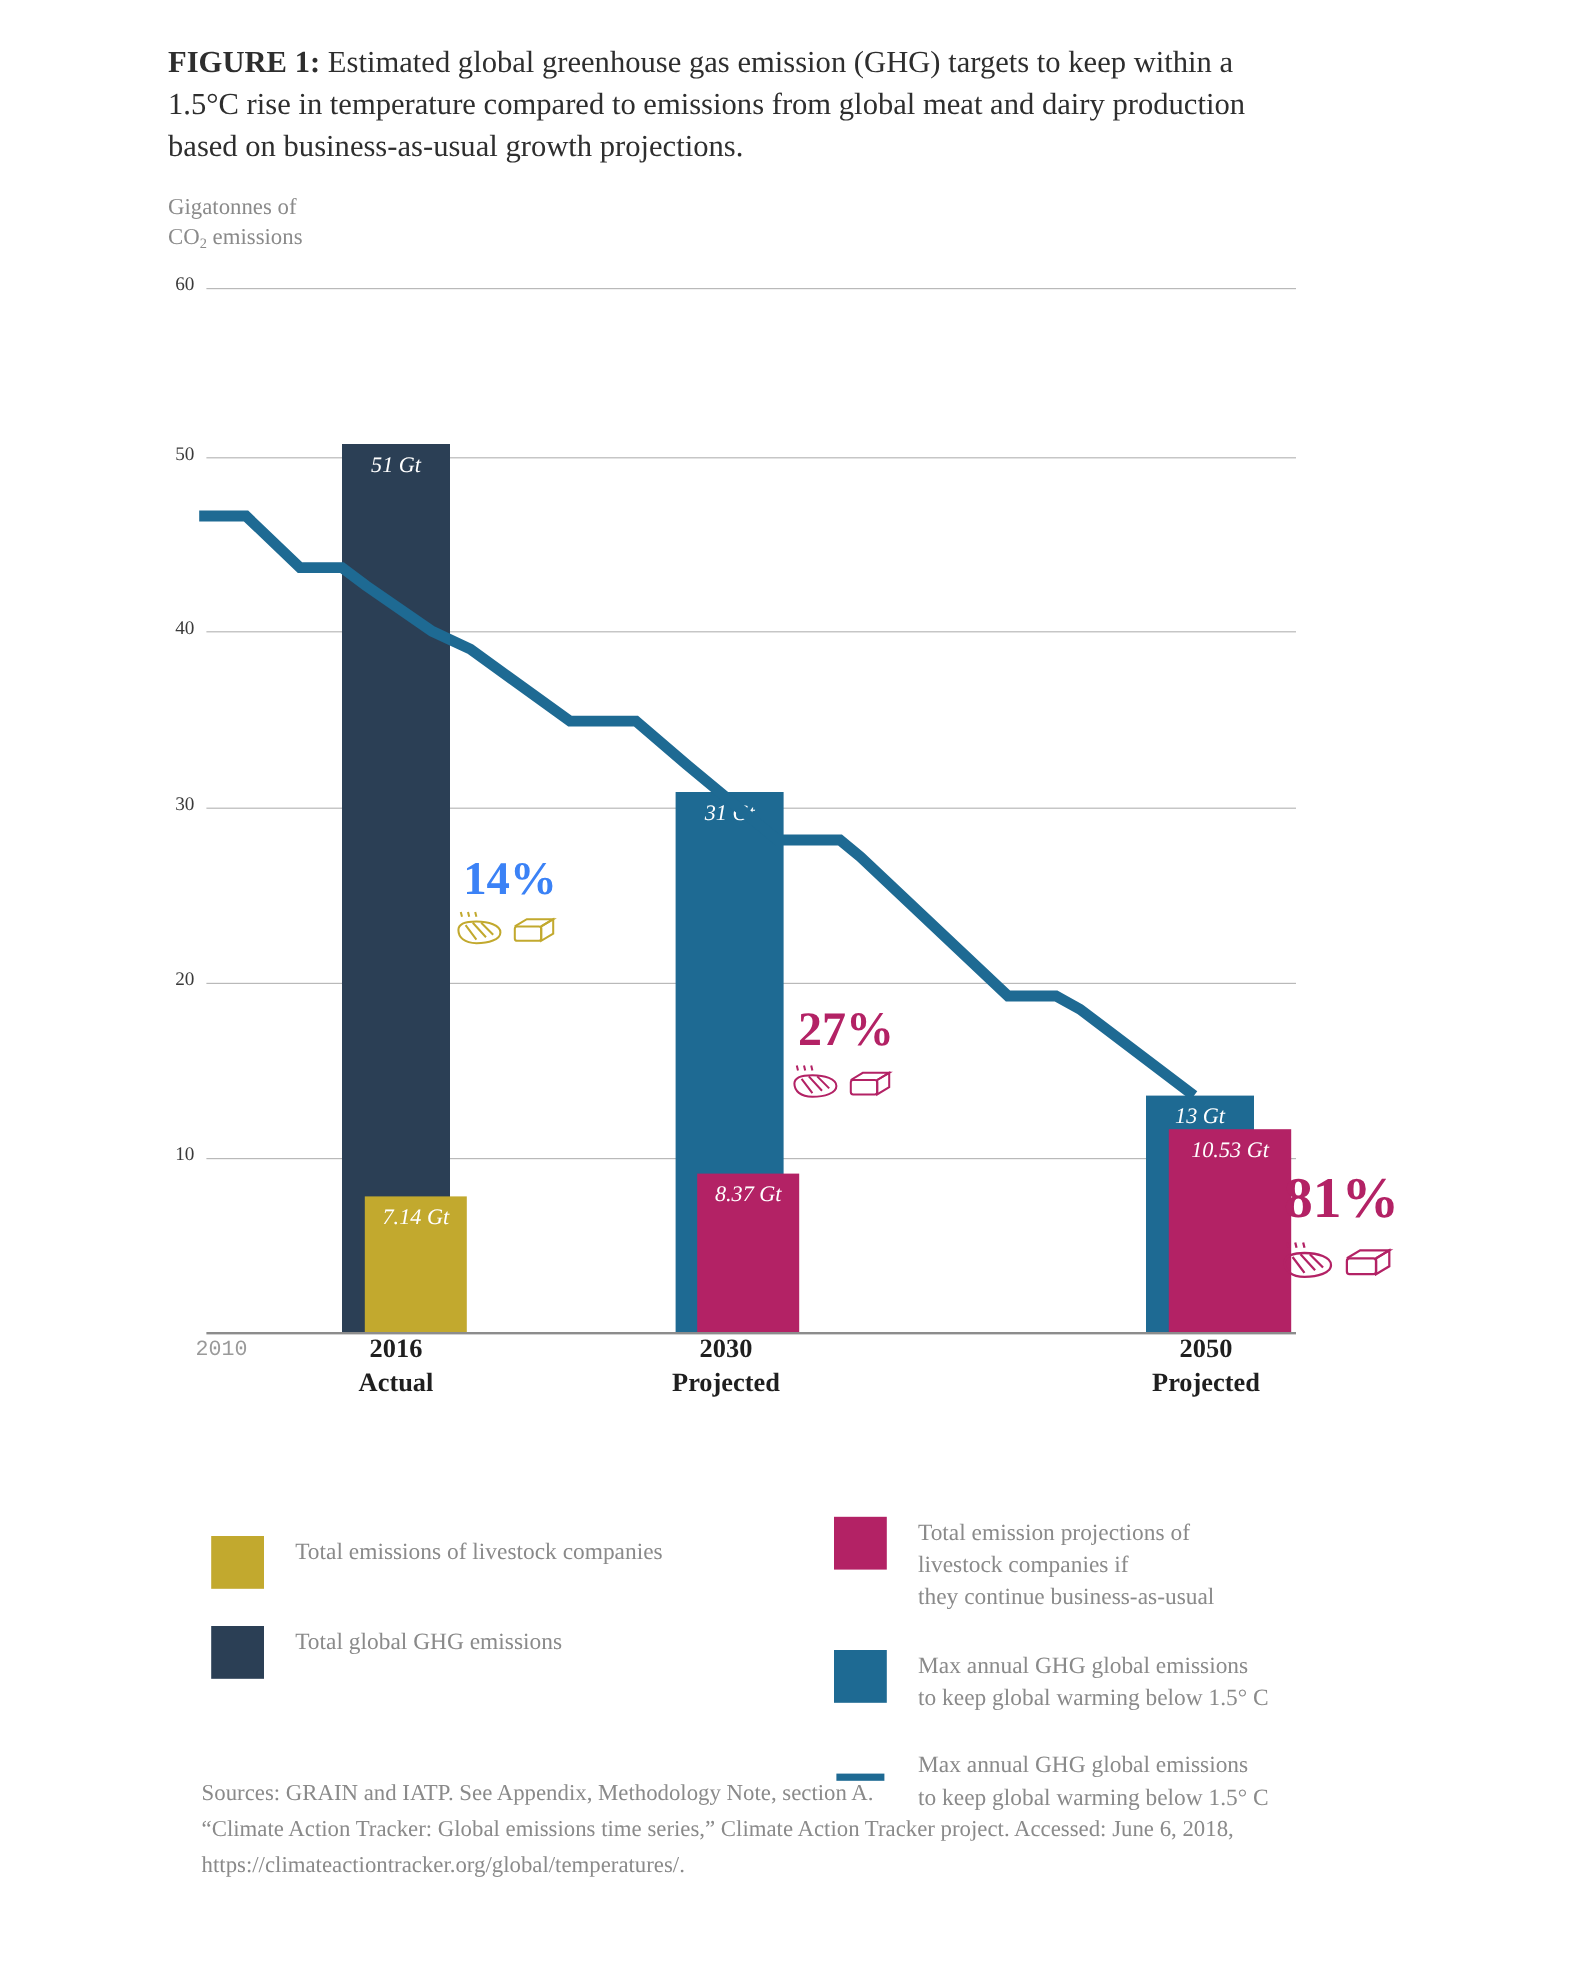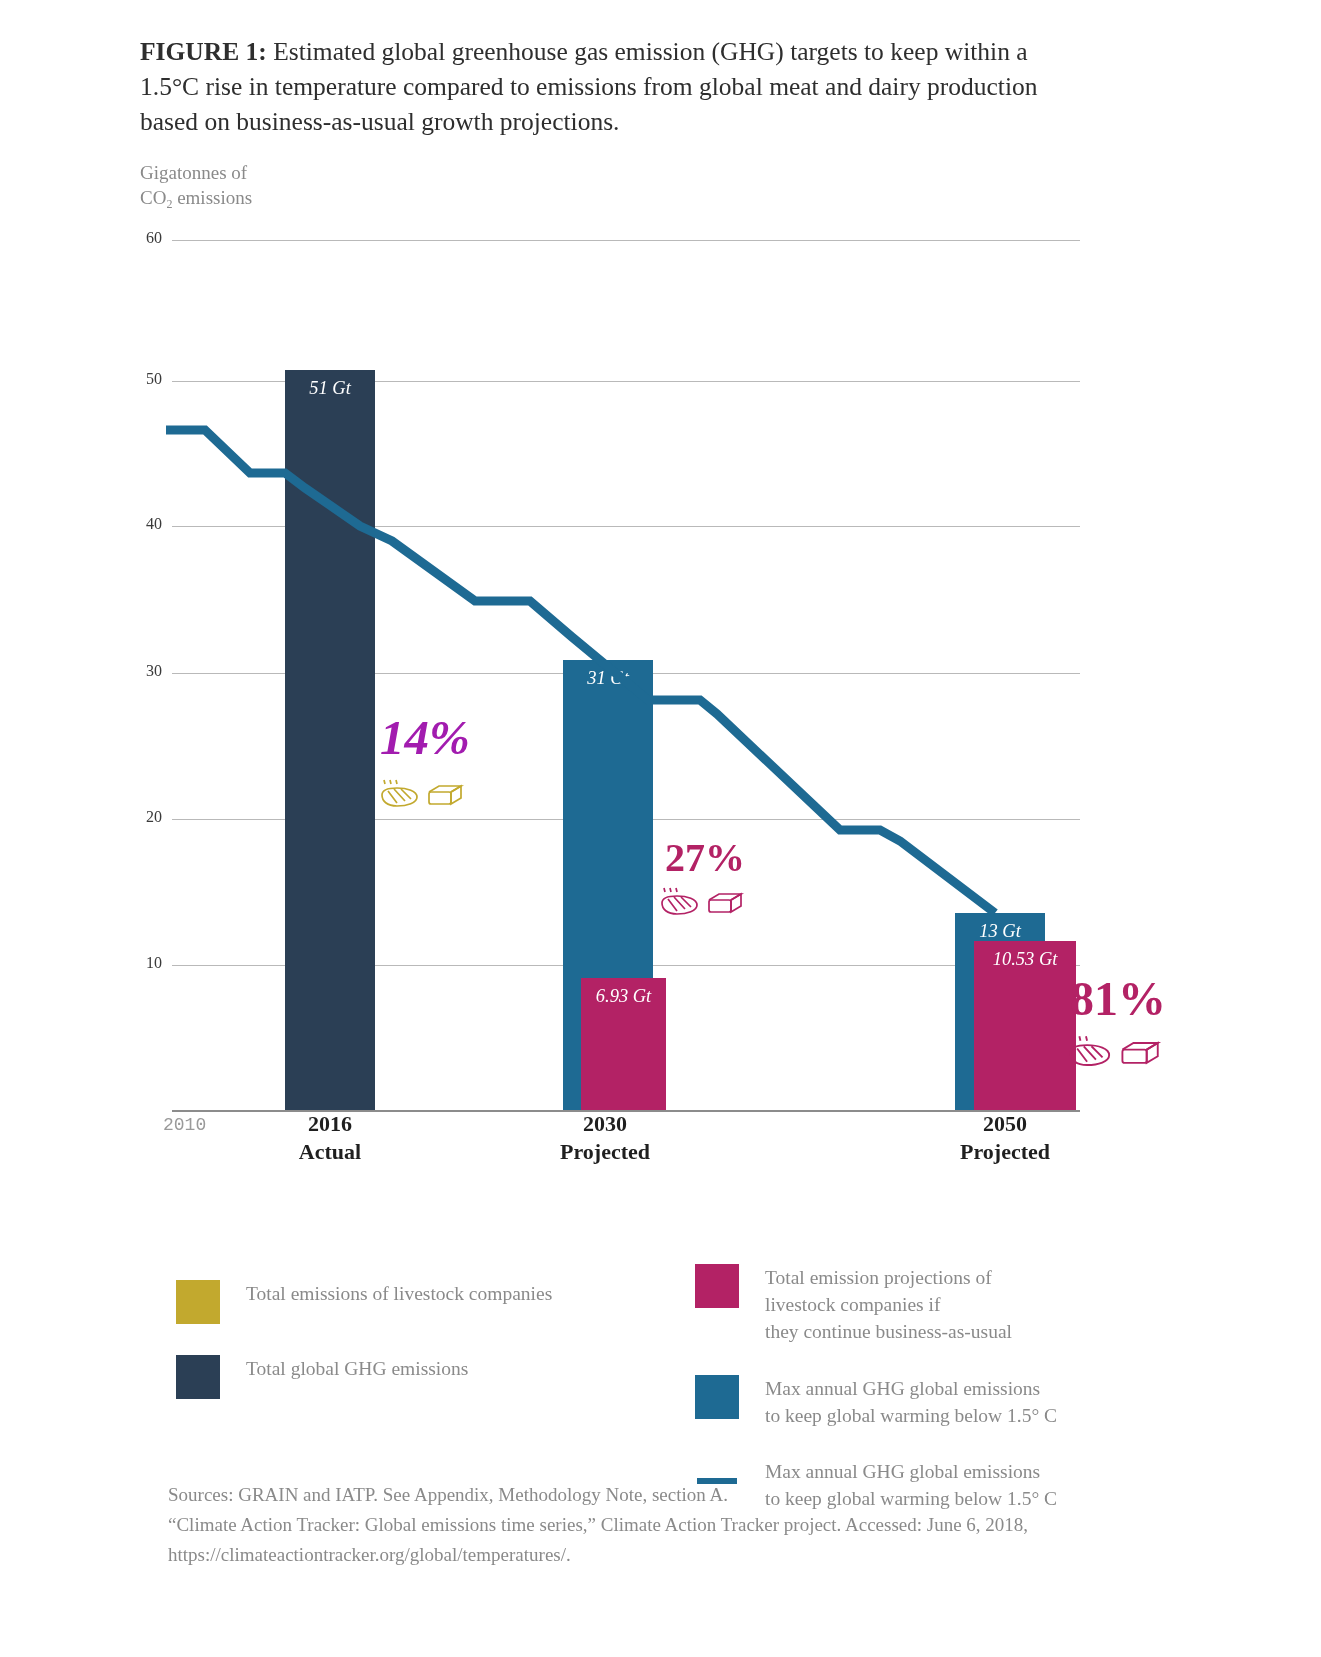--- a/index.html
+++ b/index.html
@@ -116,40 +116,43 @@
   <div class="ytick-inner" style="left:122px;top:229px;">60</div>
   <div class="ytick-inner" style="left:122px;top:370px;">50</div>
   <div class="ytick-inner" style="left:122px;top:515px;">40</div>
   <div class="ytick-inner" style="left:122px;top:662px;">30</div>
   <div class="ytick-inner" style="left:122px;top:808px;">20</div>
   <div class="ytick-inner" style="left:122px;top:954px;">10</div>
 
   <div class="bar navy" style="left:285px;top:370px;width:90px;height:740px;">
     <span class="val">51 Gt</span>
   </div>
+  <div class="bar gold" style="left:304px;top:997px;width:85px;height:113px;">
+    <span class="val">7.14 Gt</span>
+  </div>
 
   <div class="bar blue" style="left:563px;top:660px;width:90px;height:450px;">
     <span class="val">31 Gt</span>
   </div>
   <div class="bar magenta" style="left:581px;top:978px;width:85px;height:132px;">
-    <span class="val">6.93 Gt</span>
+    <span class="val">8.37 Gt</span>
   </div>
 
   <div class="bar blue" style="left:955px;top:913px;width:90px;height:197px;">
     <span class="val">13 Gt</span>
   </div>
   <div class="bar magenta" style="left:974px;top:941px;width:85px;height:169px;padding-left:17px;">
     <span class="val">10.53 Gt</span>
   </div>
 
   <svg class="lineholder" width="1321" height="1657" viewBox="0 0 1321 1657">
     <polyline points="166,430 205,430 250,473 285,473 305,488 360,526 392,541 475,601 530,601 572,637 648,700 700,700 717,714 840,830 880,830 900,841 995,913" fill="none" stroke="#1e6a93" stroke-width="9" stroke-linejoin="miter" stroke-linecap="butt"></polyline>
   </svg>
 
-  <div class="pct" style="left:360px;top:713px;width:130px;color:#a21caf;font-size:49px;font-style:italic;">
+  <div class="pct" style="left:360px;top:713px;width:130px;color:#3b82f6;font-size:39px;">
     <span class="num">14%</span>
     <span class="icons">
       <svg width="96" height="34" viewBox="0 0 96 34" aria-hidden="true">
         <g stroke="#c2a92e" stroke-width="1.7" fill="none">
           <path d="M8 5 L7 1 M14 5 L13 1 M20 5 L19 1"></path>
           <path d="M5 16 C5 11, 12 9, 20 9 C30 9, 40 12, 40 18 C40 24, 30 27, 20 27 C10 27, 5 22, 5 16 Z"></path>
           <path d="M11 12 L20 24 M17 10 L28 22 M24 10 L34 20"></path>
           <rect x="52" y="13" width="22" height="12" rx="2"></rect>
           <path d="M52 13 L62 7 L84 7 L74 13"></path>
           <path d="M84 7 L84 19 L74 25 L74 13 Z"></path>

